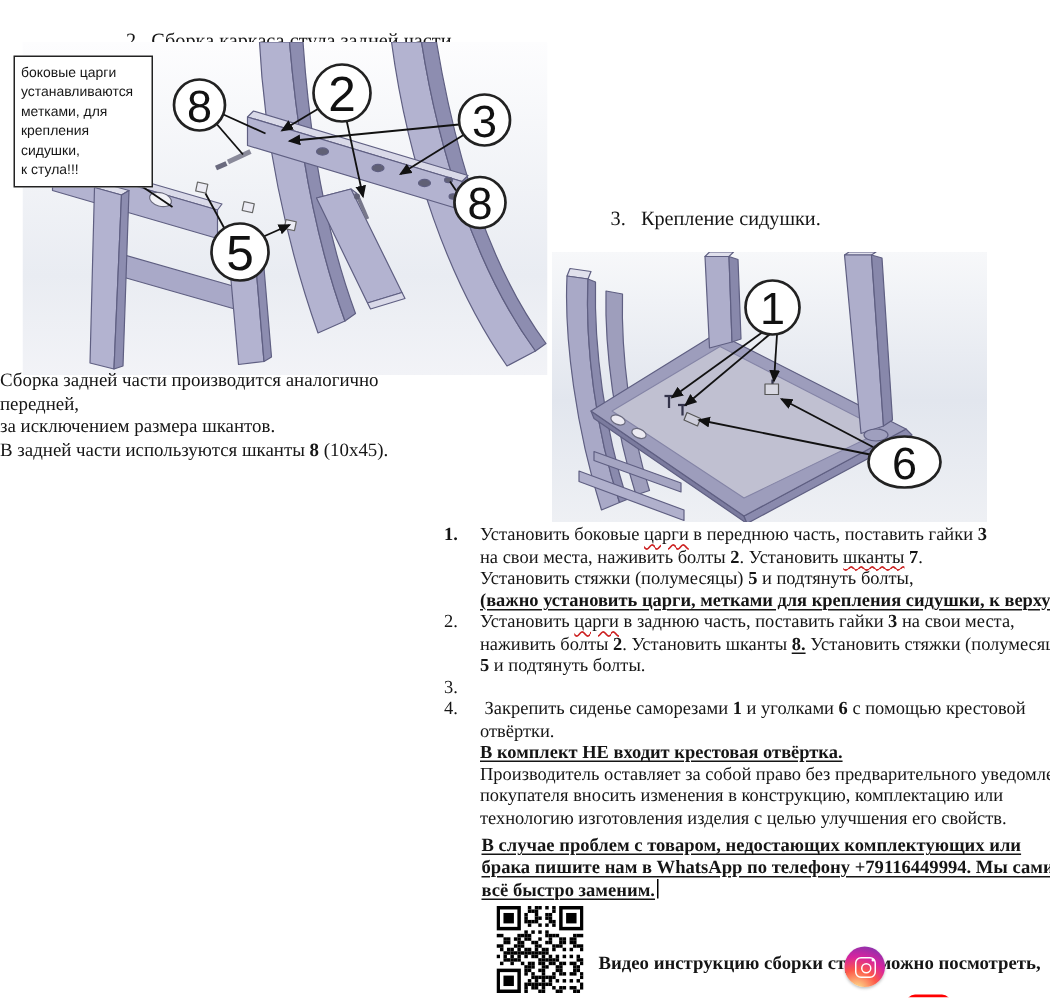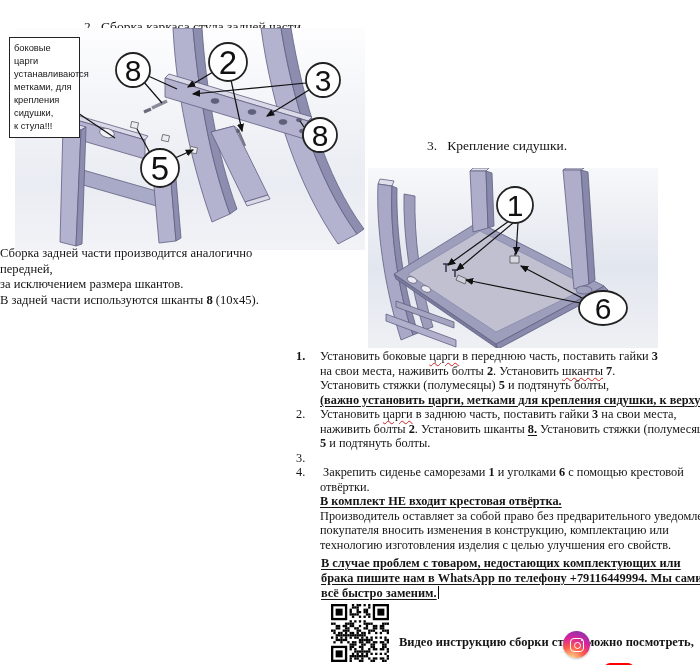--- a/index.html
+++ b/index.html
@@ -10,21 +10,21 @@
   .caption{width:298px;text-align:left;font-size:12.6px;line-height:15.6px;}
   .list{font-size:12.3px;line-height:14.5px;}
   .li{display:flex;align-items:flex-start;}
   .mk{width:24px;flex:none;white-space:pre;}
   .tx{white-space:pre;}
   .b{font-weight:bold;}
   .u{text-decoration:underline;text-underline-offset:2px;text-decoration-thickness:1px;}
   .sp{text-decoration:underline;text-decoration-style:wavy;text-decoration-color:#cc2020;
       text-decoration-thickness:1px;text-underline-offset:2px;margin-top:12px;}
   .note{border:1px solid #222;background:#fff;font-family:"Liberation Sans",sans-serif;
-        font-size:9.3px;line-height:13px;padding:4px 4px;width:71px;box-sizing:border-box;}
+        font-size:9.3px;line-height:13px;padding:4px 4px;width:93px;box-sizing:border-box;}
   .warn{font-size:12.4px;line-height:14.8px;white-space:pre;}
   .qrcap{font-size:12.5px;line-height:15.5px;font-weight:bold;white-space:pre;}
   .cursor{display:inline-block;width:1.4px;height:13px;background:#000;vertical-align:-2px;margin-left:1px;}
   .co-num{font-family:"Liberation Sans",sans-serif;fill:#111;text-anchor:middle;}
   .ig{width:27px;height:27px;border-radius:50%;position:relative;
       background:radial-gradient(circle at 30% 110%,#fdf497 0%,#fd5949 40%,#d6249f 65%,#8134af 92%);
       box-shadow:0 1px 2px rgba(0,0,0,.25);}
   .ig .cam{position:absolute;left:7px;top:7px;width:12px;height:12px;border:1.6px solid #fff;border-radius:4px;}
   .ig .lens{position:absolute;left:10.5px;top:10.5px;width:5px;height:5px;border:1.4px solid #fff;border-radius:50%;}
   .ig .dot{position:absolute;right:7.5px;top:7.5px;width:2px;height:2px;background:#fff;border-radius:50%;}
@@ -140,21 +140,21 @@
     <div>крепления сидушки,</div>
     <div>к стула!!!</div>
   </div>
 
   <div class="abs caption" style="left:0px;top:246px;">
     <div>Сборка задней части производится аналогично передней,</div>
     <div>за исключением размера шкантов.</div>
     <div><span>В задней части используются шканты </span><span class="b">8</span><span> (10x45).</span></div>
   </div>
 
-  <div class="abs h-title" style="left:427px;top:138px;">3.   Крепление сидушки.</div>
+  <div class="abs h-title" style="left:407px;top:138px;">3.   Крепление сидушки.</div>
 
   <svg class="abs" style="left:368px;top:168px;" width="290" height="180" viewBox="0 0 290 180">
     <rect x="0" y="0" width="290" height="180" fill="url(#bg2)"></rect>
     <g stroke="#5f5f82" stroke-width="0.8" stroke-linejoin="round">
 
       <path d="M36,26 C35,66 42,118 56,162 L65,159 C52,118 46,68 47,28 Z" fill="#9e9ebc"></path>
       <path d="M10,16 L24,18 L26,13 L12,11 Z" fill="#e0e0ec"></path>
       <path d="M10,16 C8,58 16,118 33,172 L45,167 C29,119 22,62 24,18 Z" fill="#a9a9c7"></path>
       <path d="M24,18 C22,62 29,119 45,167 L50,165 C35,118 28,64 29,20 Z" fill="#8a8aad"></path>
 

